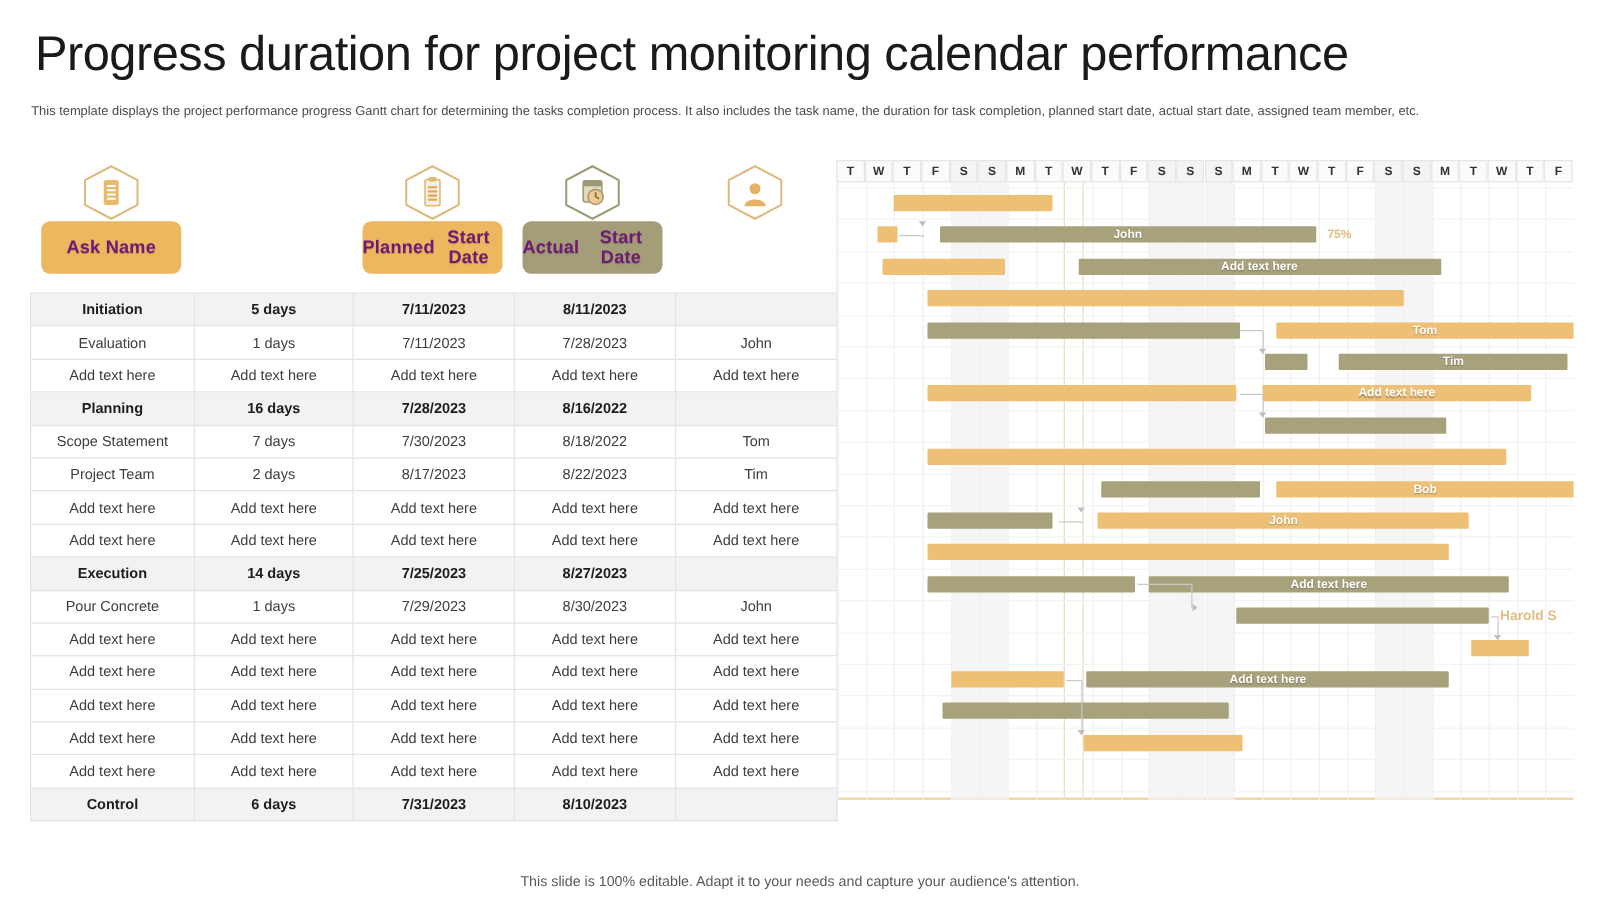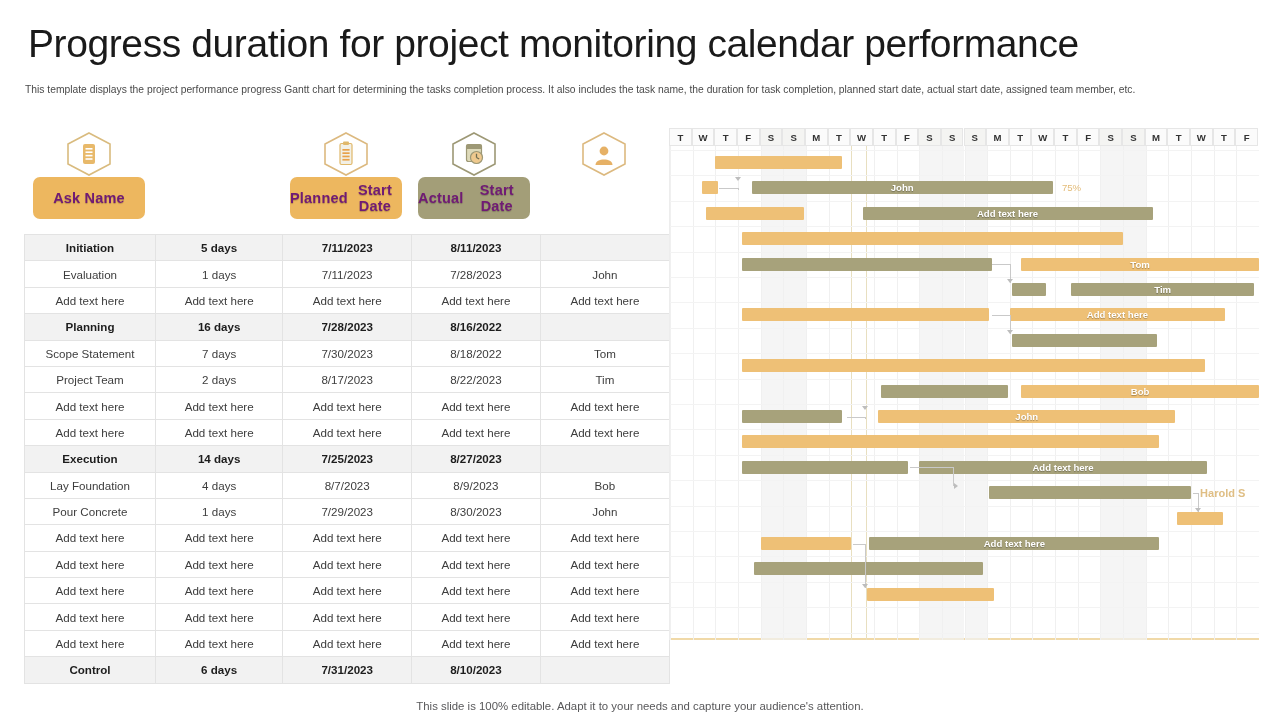--- a/index.html
+++ b/index.html
@@ -83,21 +83,21 @@
     position:absolute;height:13px;border-radius:1px;
     display:flex;align-items:center;justify-content:center;
     font-size:9.6px;font-weight:700;color:#ffffff;
     text-shadow:0 1px 1px rgba(0,0,0,.30);
     white-space:nowrap;overflow:hidden;
   }
   .bar.orange{background:#eec076;}
   .bar.olive{background:#a7a27b;}
   .pct{
     position:absolute;height:13px;display:flex;align-items:center;
-    font-size:9.6px;font-weight:400;color:#e3bb77;
+    font-size:9.6px;font-weight:700;color:#e3bb77;
   }
   .nm{
     position:absolute;height:13px;display:flex;align-items:center;
     font-size:11px;font-weight:700;color:#dfbe84;white-space:nowrap;
   }
   .arrow{
     position:absolute;width:0;height:0;
     border-left:3px solid transparent;border-right:3px solid transparent;
     border-top:4px solid #bdbdbd;
   }
@@ -230,27 +230,20 @@
           <td class="c2">Add text here</td>
           <td class="c3">Add text here</td>
           <td class="c4">Add text here</td>
         </tr>
         <tr class="group">
           <td class="c0">Execution</td>
           <td class="c1">14 days</td>
           <td class="c2">7/25/2023</td>
           <td class="c3">8/27/2023</td>
           <td class="c4"></td>
-        </tr>
-        <tr class="normal">
-          <td class="c0">Lay Foundation</td>
-          <td class="c1">4 days</td>
-          <td class="c2">8/7/2023</td>
-          <td class="c3">8/9/2023</td>
-          <td class="c4">Bob</td>
         </tr>
         <tr class="normal">
           <td class="c0">Pour Concrete</td>
           <td class="c1">1 days</td>
           <td class="c2">7/29/2023</td>
           <td class="c3">8/30/2023</td>
           <td class="c4">John</td>
         </tr>
         <tr class="normal">
           <td class="c0">Add text here</td>

